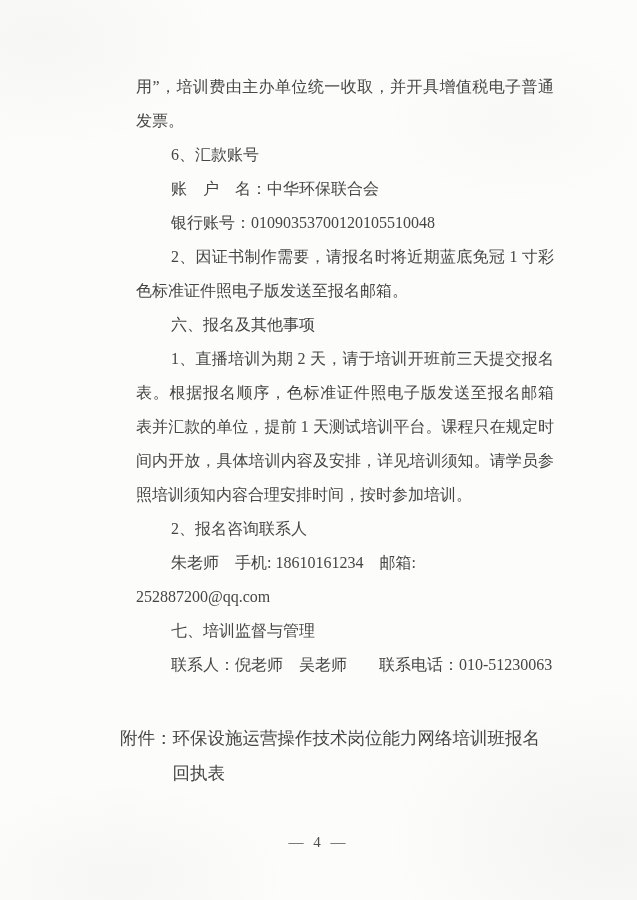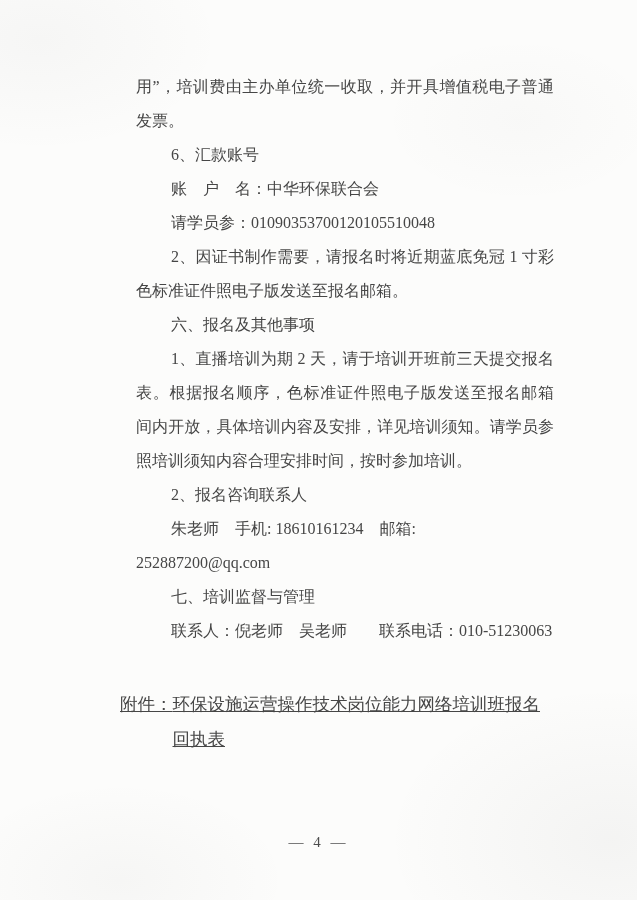--- a/index.html
+++ b/index.html
@@ -41,21 +41,20 @@
     text-align: justify;
     text-align-last: justify;
   }
   .attachment {
     display: flex;
     margin-top: 39px;
     margin-left: 32px;
     font-size: 17.5px;
     line-height: 35px;
     color: #464646;
-    text-decoration: underline;
   }
   .att-label {
     flex: none;
     white-space: nowrap;
   }
   .att-line {
     white-space: pre-wrap;
   }
   .page-number {
     position: absolute;
@@ -71,26 +70,27 @@
 </head>
 <body>
 
 <div class="page">
   <div class="content">
     <div>
         <div class="line just">用”，培训费由主办单位统一收取，并开具增值税电子普通</div>
         <div class="line">发票。</div>
         <div class="line indent">6、汇款账号</div>
         <div class="line indent">账　户　名：中华环保联合会</div>
-        <div class="line indent">请学员参：01090353700120105510048</div>
+        <div class="line indent">银行账号：01090353700120105510048</div>
         <div class="line indent just">2、因证书制作需要，请报名时将近期蓝底免冠 1 寸彩</div>
         <div class="line">色标准证件照电子版发送至报名邮箱。</div>
         <div class="line indent">六、报名及其他事项</div>
         <div class="line indent just">1、直播培训为期 2 天，请于培训开班前三天提交报名</div>
         <div class="line just">表。根据报名顺序，色标准证件照电子版发送至报名邮箱</div>
+        <div class="line just">表并汇款的单位，提前 1 天测试培训平台。课程只在规定时</div>
         <div class="line just">间内开放，具体培训内容及安排，详见培训须知。请学员参</div>
         <div class="line">照培训须知内容合理安排时间，按时参加培训。</div>
         <div class="line indent">2、报名咨询联系人</div>
         <div class="line indent">朱老师　手机: 18610161234　邮箱: 252887200@qq.com</div>
         <div class="line indent">七、培训监督与管理</div>
         <div class="line indent">联系人：倪老师　吴老师　　联系电话：010-51230063</div>
       </div>
     <div class="attachment">
       <div class="att-label">附件：</div>
       <div class="att-text">

